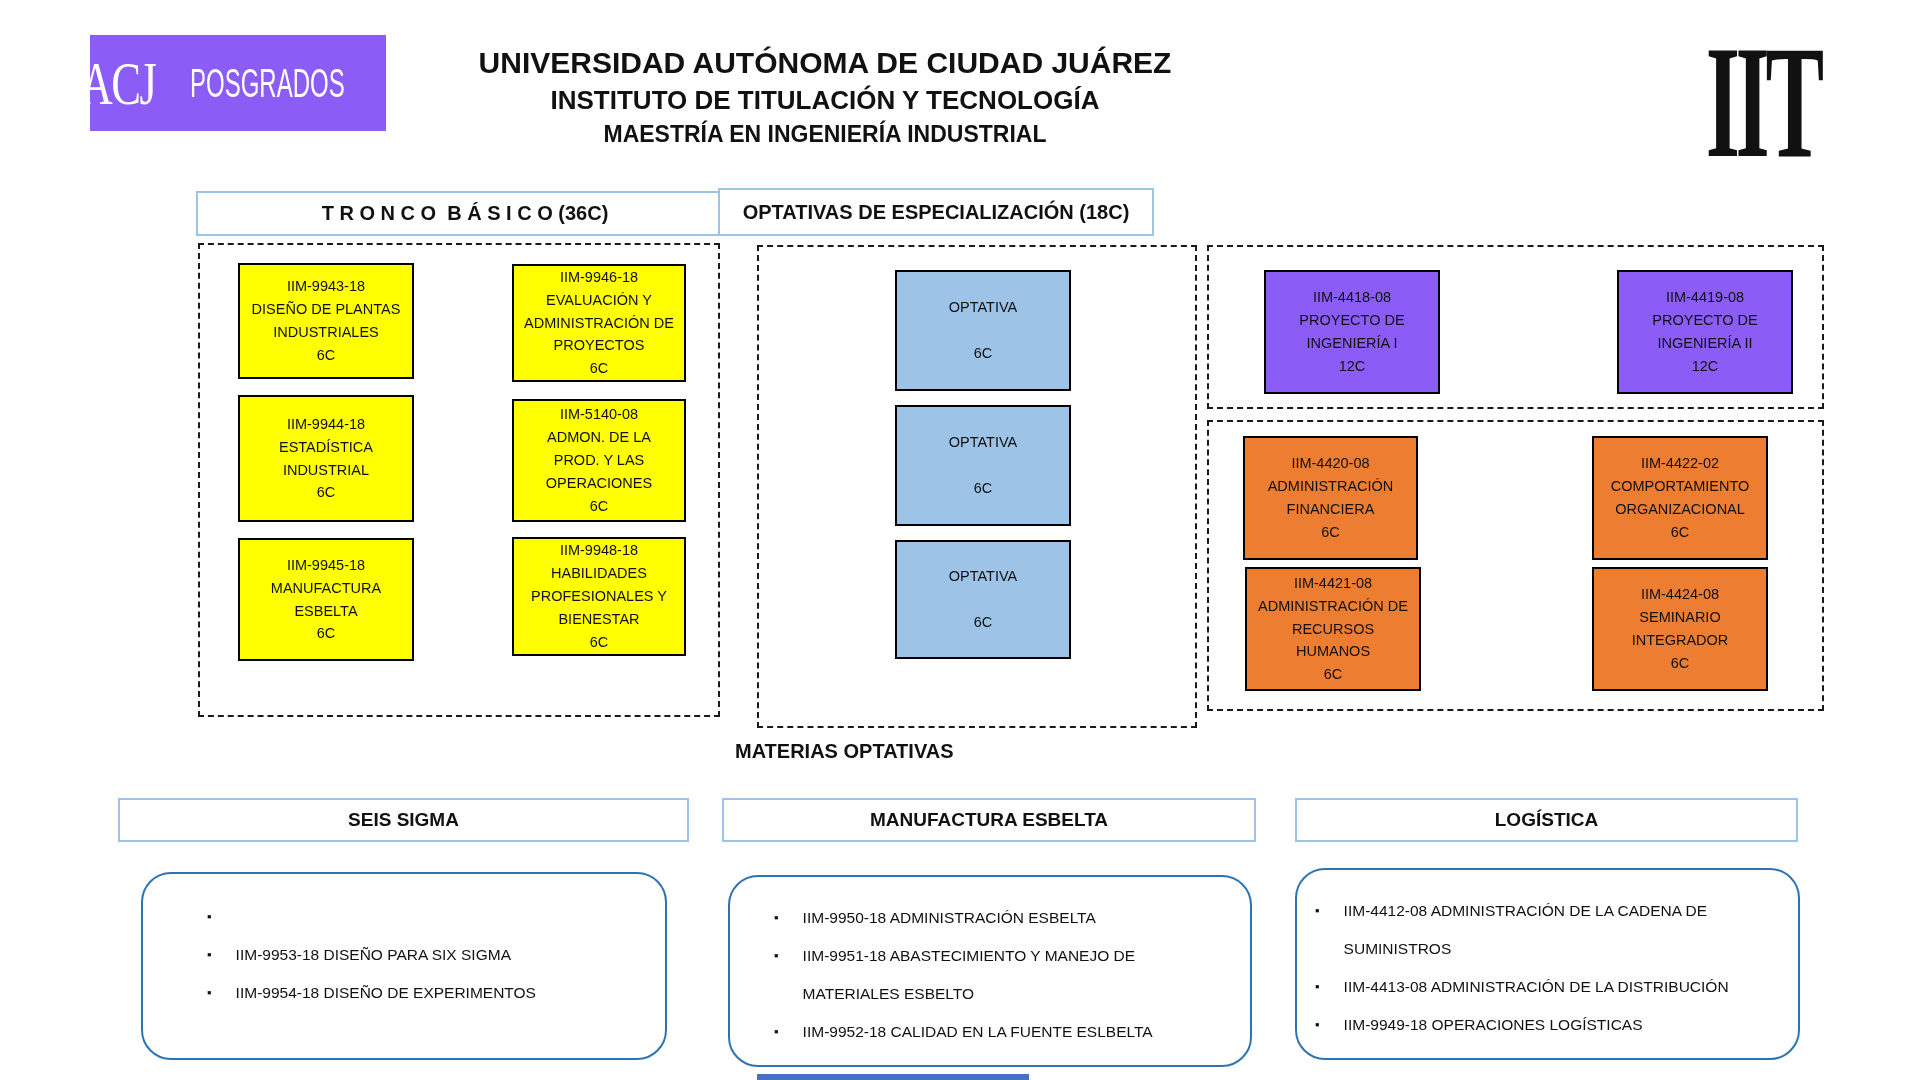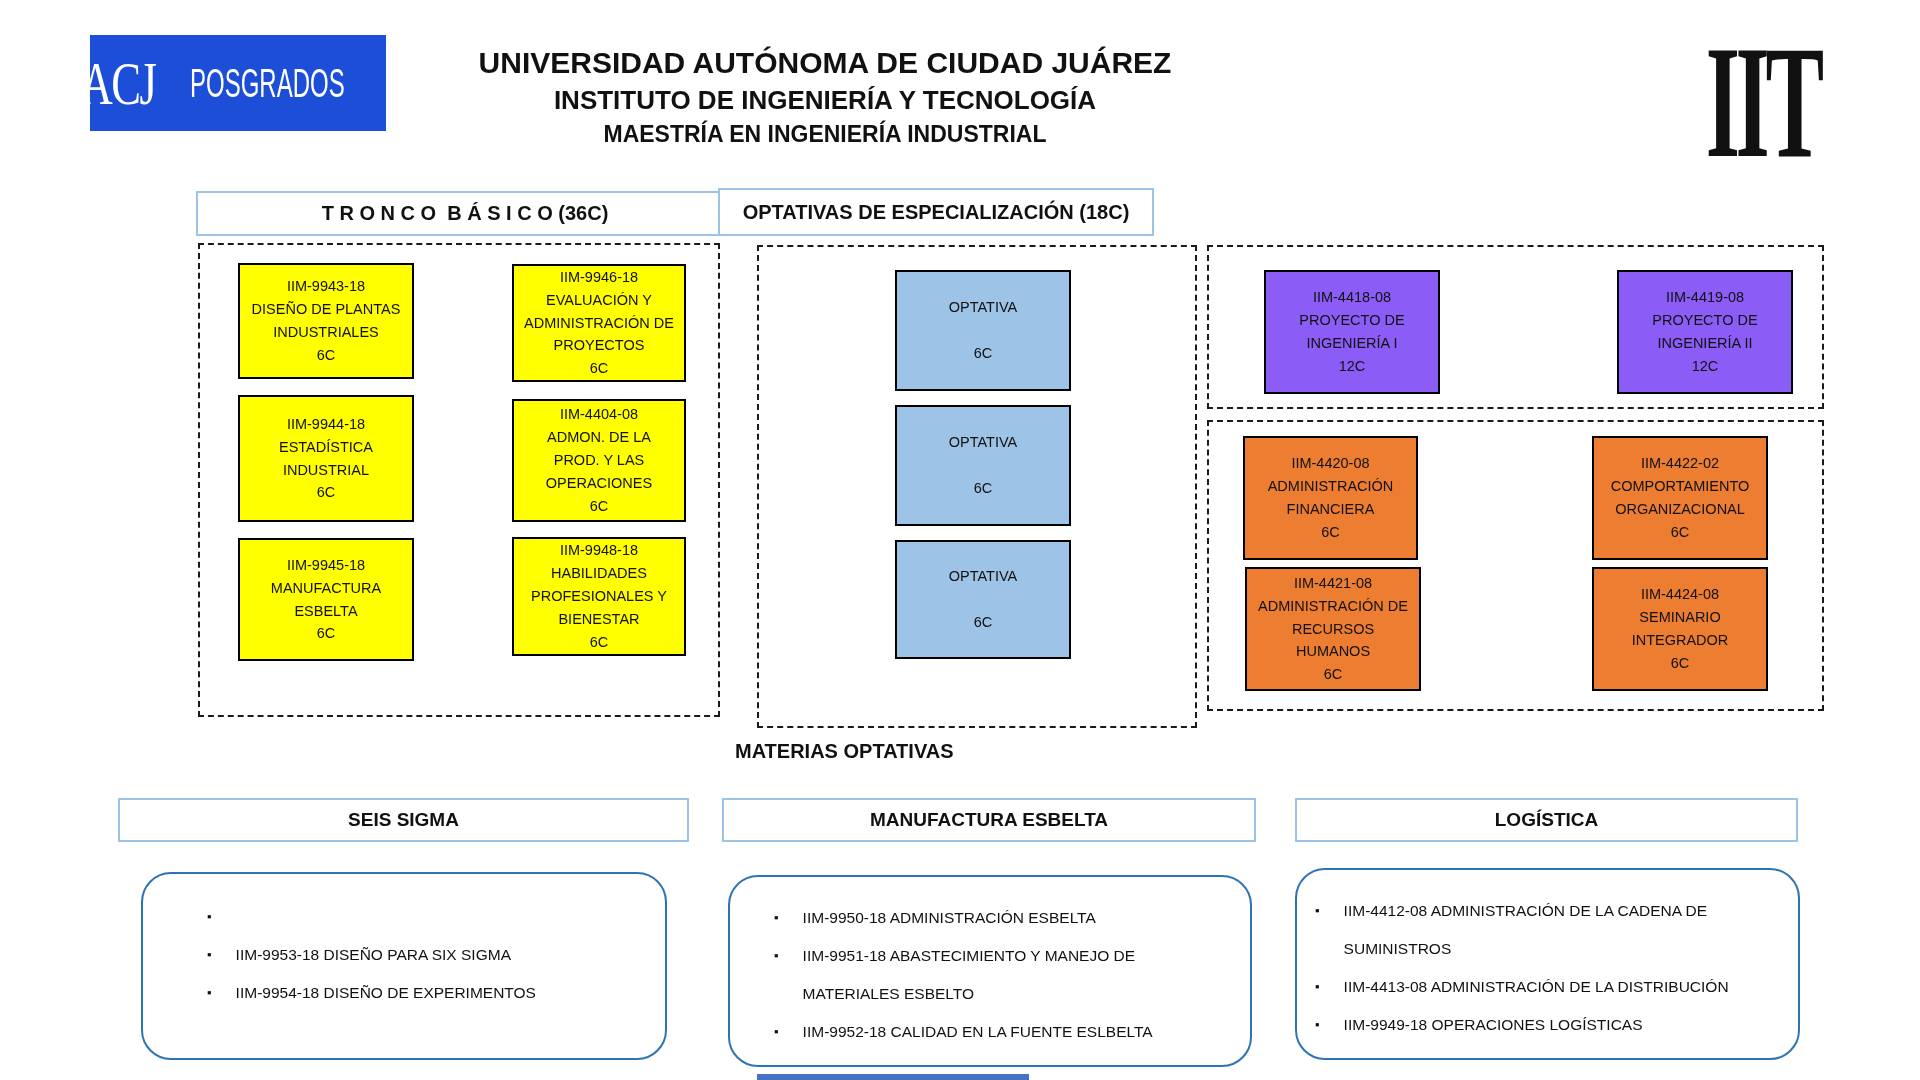--- a/index.html
+++ b/index.html
@@ -2,21 +2,21 @@
 <html><head>
 <meta charset="utf-8">
 <style>
   html,body{margin:0;padding:0;background:#fff;}
   .canvas{
     position:relative;width:1920px;height:1080px;background:#ffffff;overflow:hidden;
     font-family:"Liberation Sans","DejaVu Sans",sans-serif;color:#111;
   }
   
   .logo-black{
-    position:absolute;left:90px;top:35px;width:296px;height:96px;background:#1d4ed8;
+    position:absolute;left:90px;top:35px;width:296px;height:96px;background:#8b5cf6;
     display:flex;align-items:center;justify-content:center;gap:6px;color:#fff;
   }
   .logo-uacj{display:inline-block;font-family:"Liberation Serif","DejaVu Serif",serif;
     font-size:62px;transform:scaleX(.72);transform-origin:center;letter-spacing:-2px;}
   .logo-div{width:3px;height:62px;background:#fff;}
   .logo-pos{display:inline-block;font-size:40px;transform:scaleX(.6);transform-origin:left center;
     letter-spacing:0;margin-left:2px;}
   .titles{position:absolute;left:390px;top:46px;width:870px;text-align:center;font-weight:bold;}
   .t1{font-size:30px;line-height:1.1;margin-bottom:7px;}
   .t2{font-size:26px;line-height:1.1;margin-bottom:7px;}
@@ -63,21 +63,21 @@
 <div class="canvas">
 
   <div class="logo-black">
     <span class="logo-uacj">UACJ</span>
     <span class="logo-div"></span>
     <span class="logo-pos">POSGRADOS</span>
   </div>
 
   <div class="titles">
     <div class="t1">UNIVERSIDAD AUTÓNOMA DE CIUDAD JUÁREZ</div>
-    <div class="t2">INSTITUTO DE INGENIERÍA Y TECNOLOGÍA</div>
+    <div class="t2">INSTITUTO DE TITULACIÓN Y TECNOLOGÍA</div>
     <div class="t3">MAESTRÍA EN INGENIERÍA INDUSTRIAL</div>
   </div>
 
   <div class="iit">IIT</div>
 
   <div class="hdr-box" style="left:196px;top:191px;width:534px;height:41px">
     <span>T R O N C O  B Á S I C O (36C)</span>
   </div>
   <div class="hdr-box" style="left:718px;top:188px;width:432px;height:44px">
     <span>OPTATIVAS DE ESPECIALIZACIÓN (18C)</span>
@@ -94,21 +94,21 @@
 6C</div>
   <div class="course yellow" style="left:512px;top:264px;width:170px;height:114px">IIM-9946-18
 EVALUACIÓN Y
 ADMINISTRACIÓN DE
 PROYECTOS
 6C</div>
   <div class="course yellow" style="left:238px;top:395px;width:172px;height:123px">IIM-9944-18
 ESTADÍSTICA
 INDUSTRIAL
 6C</div>
-  <div class="course yellow" style="left:512px;top:399px;width:170px;height:119px">IIM-4404-08
+  <div class="course yellow" style="left:512px;top:399px;width:170px;height:119px">IIM-5140-08
 ADMON. DE LA
 PROD. Y LAS
 OPERACIONES
 6C</div>
   <div class="course yellow" style="left:238px;top:538px;width:172px;height:119px">IIM-9945-18
 MANUFACTURA
 ESBELTA
 6C</div>
   <div class="course yellow" style="left:512px;top:537px;width:170px;height:115px">IIM-9948-18
 HABILIDADES

